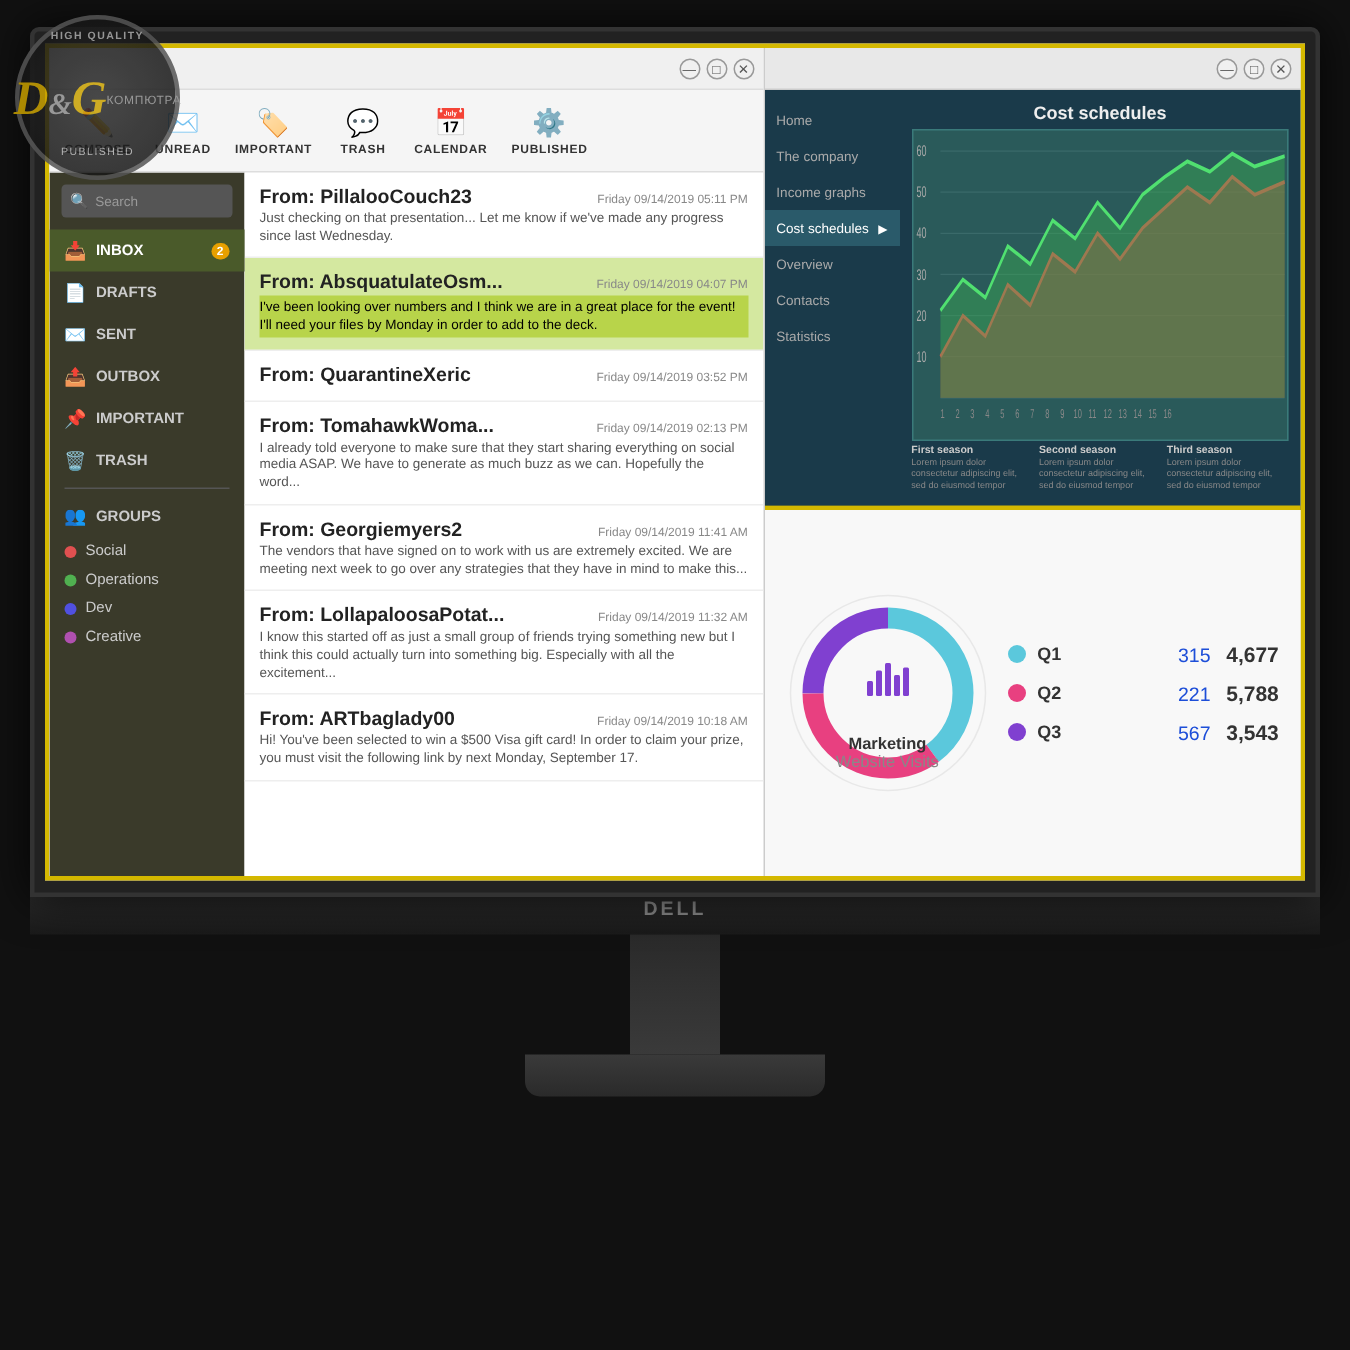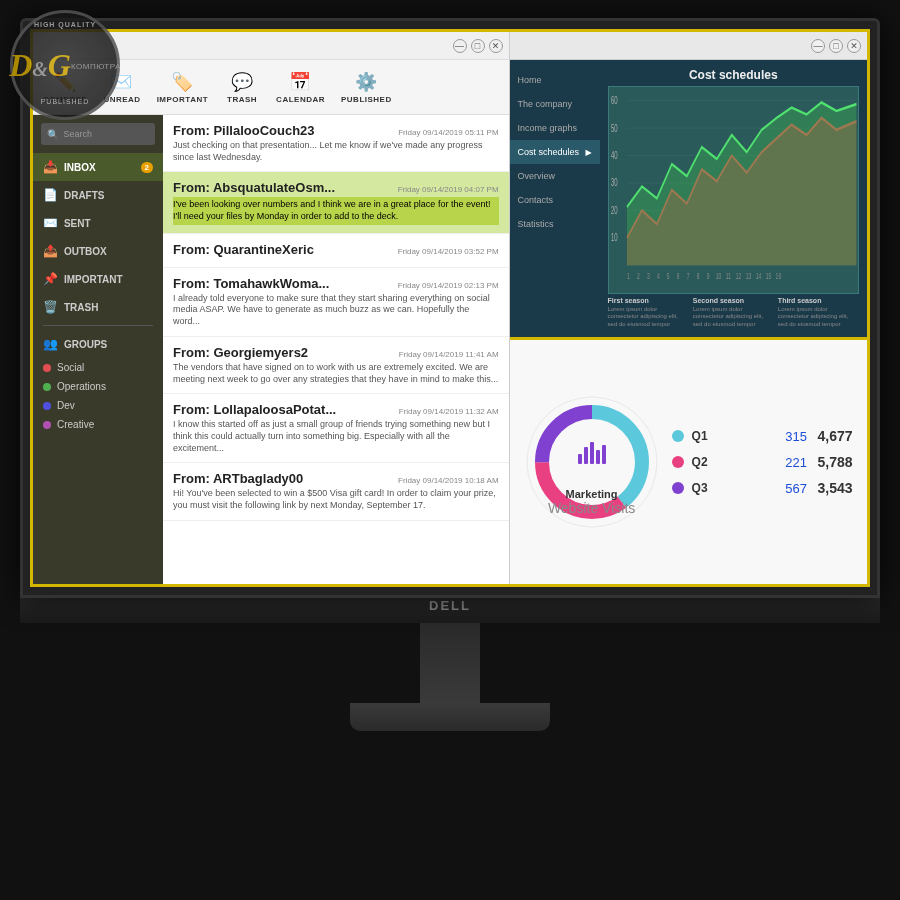--- a/index.html
+++ b/index.html
@@ -354,21 +354,21 @@
       position: absolute;
       text-align: center;
     }
     .donut-main {
       font-size: 11px;
       font-weight: bold;
       color: #333;
       display: block;
     }
     .donut-sub {
-      font-size: 14px;
+      font-size: 11px;
       color: #888;
       display: block;
     }
 
     .marketing-stats {
       flex: 1;
       display: flex;
       flex-direction: column;
       gap: 10px;
     }

